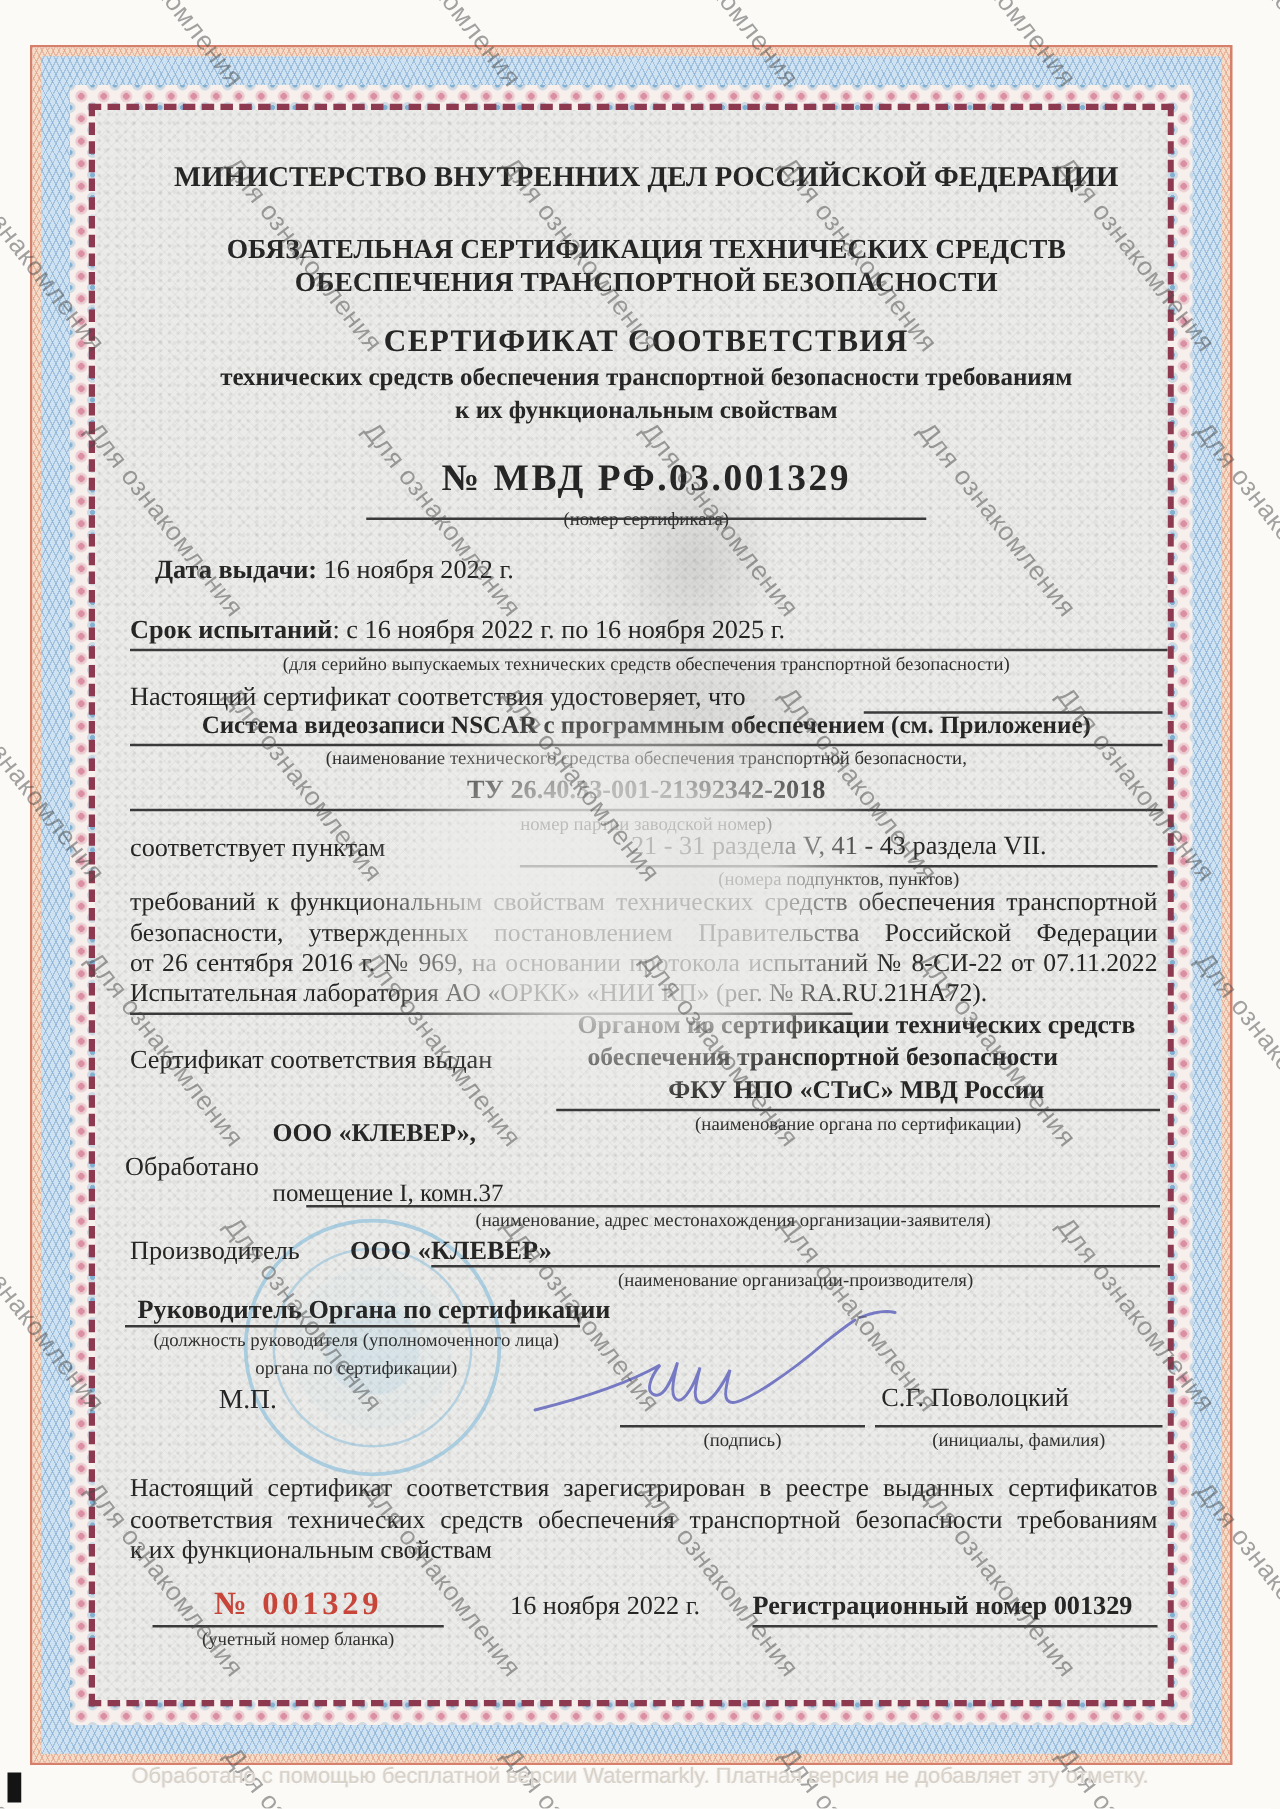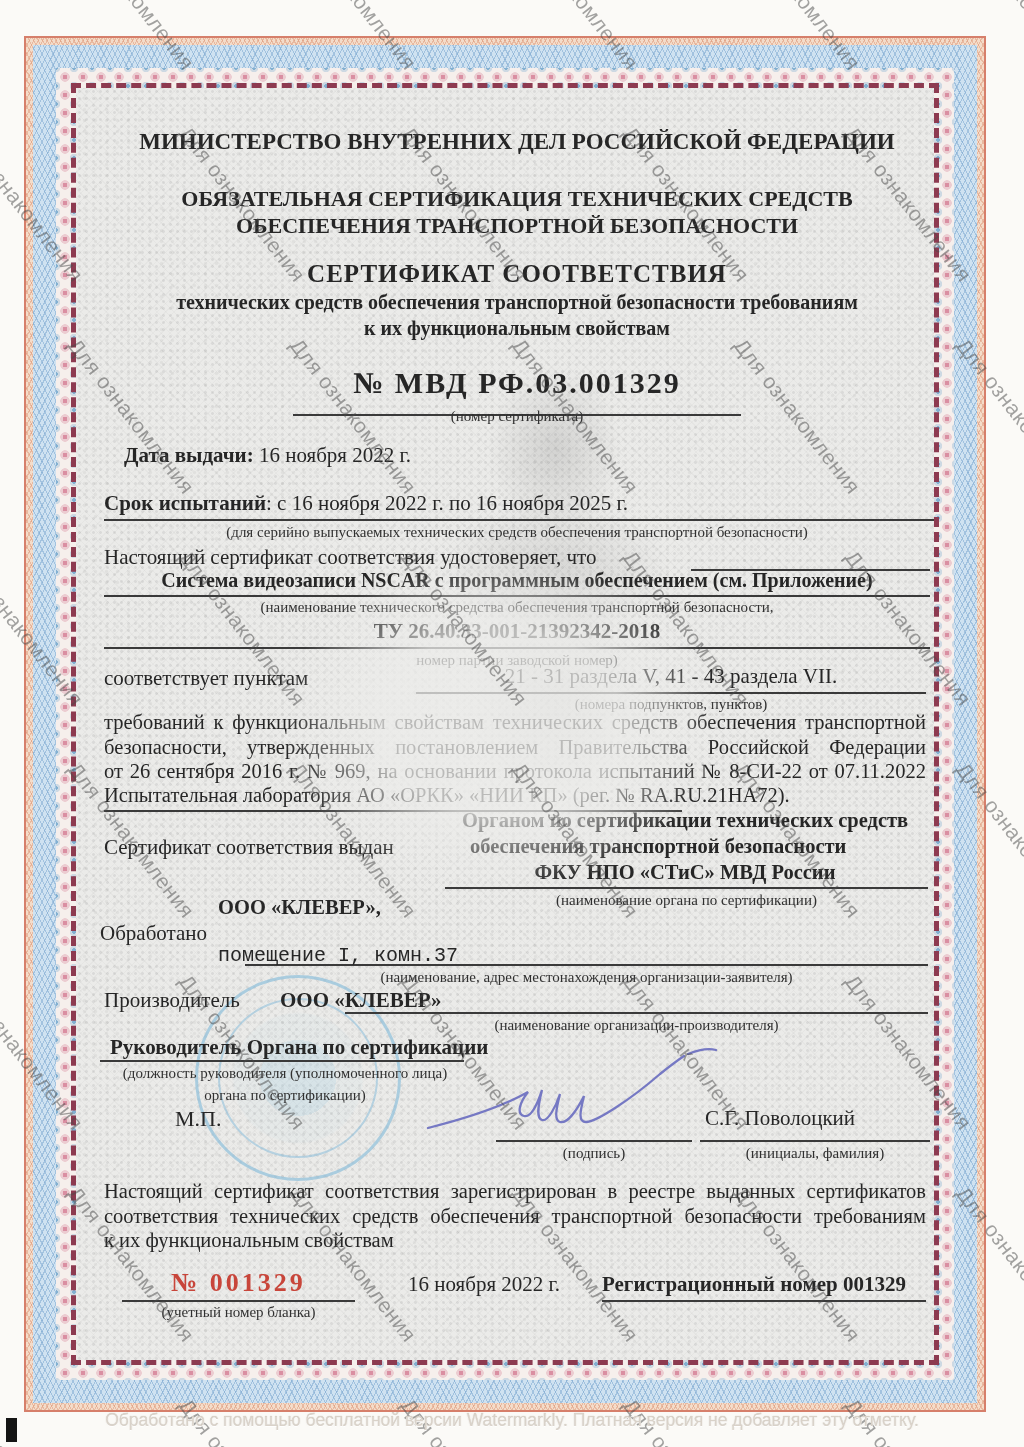--- a/index.html
+++ b/index.html
@@ -115,21 +115,21 @@
 
               <div class="t b" style="top:721px;left:386px;font-size:20.5px;">Органом по сертификации технических средств</div>
               <div class="t" style="top:747px;left:28px;font-size:21px;">Сертификат соответствия выдан</div>
               <div class="t b" style="top:747px;left:394px;font-size:20.5px;">обеспечения транспортной безопасности</div>
               <div class="t b" style="top:773px;left:370px;right:10px;text-align:center;font-size:20.5px;white-space:normal;">ФКУ НПО «СТиС» МВД России</div>
               <div class="hr" style="top:775px;height:24px;left:369px;right:6px;"></div>
               <div class="t cap" style="top:804px;left:369px;right:6px;text-align:center;white-space:normal;">(наименование органа по сертификации)</div>
 
               <div class="t b" style="top:808px;left:142px;font-size:20.5px;">ООО «КЛЕВЕР»,</div>
               <div class="t" style="top:833px;left:24px;font-size:21px;">Обработано</div>
-              <div class="t" style="top:856px;left:142px;font-size:20px;font-family:Liberation Mono, monospace;">помещение I, комн.37</div>
+              <div class="t" style="top:856px;left:142px;font-size:20px;">помещение I, комн.37</div>
               <div class="hr" style="top:852px;height:24px;left:169px;right:6px;"></div>
               <div class="t cap" style="top:881px;left:169px;right:6px;text-align:center;white-space:normal;">(наименование, адрес местонахождения организации-заявителя)</div>
 
               <div class="t" style="top:900px;left:28px;font-size:21px;">Производитель</div>
               <div class="t b" style="top:900px;left:204px;font-size:21px;">ООО «КЛЕВЕР»</div>
               <div class="hr" style="top:900px;height:24px;left:269px;right:6px;"></div>
               <div class="t cap" style="top:929px;left:269px;right:6px;text-align:center;white-space:normal;">(наименование организации-производителя)</div>
 
               <div class="t" style="top:947px;left:34px;font-size:21px;font-weight:bold;">Руководитель Органа по сертификации</div>
               <div class="hr" style="top:948px;height:24px;left:24px;width:364px;"></div>

